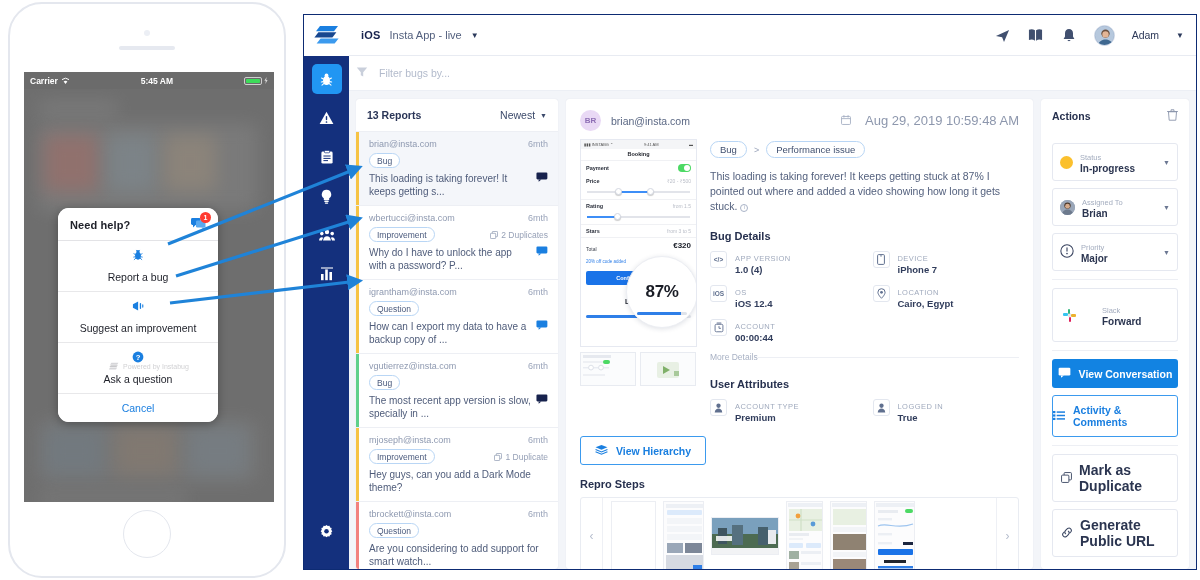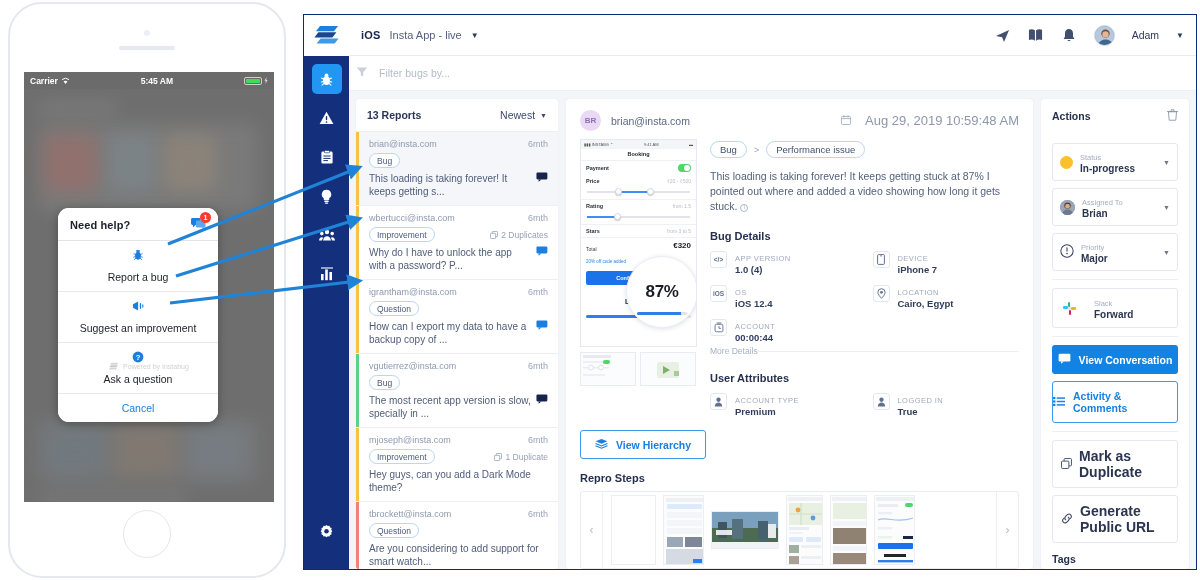--- a/index.html
+++ b/index.html
@@ -239,21 +239,21 @@
   .kv{display:flex;gap:8px;align-items:flex-start;}
   .kv-ico{
     width:17px;height:17px;border:1px solid #e3e7ef;border-radius:3px;flex-shrink:0;
     display:flex;align-items:center;justify-content:center;color:#60708f;
     font-size:6.5px;font-weight:bold;
   }
   .kv-txt{min-width:0;}
   .kv-label{font-size:7.5px;color:#a0aabd;letter-spacing:.45px;}
   .kv-value{font-size:9.5px;color:#313d5c;font-weight:bold;margin-top:1px;white-space:nowrap;overflow:hidden;text-overflow:ellipsis;}
   #more-details{
-    display:flex;align-items:center;gap:0;margin-top:3px;
+    display:flex;align-items:center;gap:0;margin-top:9px;
   }
   #more-details .md-lbl{font-size:8.5px;color:#a7b0c3;cursor:pointer;white-space:nowrap;}
   #more-details .md-line{flex:1;height:1px;background:#edeff4;}
   #view-hierarchy-btn{
     margin:13px 0 0 0;display:inline-flex;align-items:center;gap:8px;
     border:1px solid #3b9aee;border-radius:3px;padding:7px 14px;
     color:#1a7fe0;font-size:10.5px;font-weight:bold;background:#fff;cursor:pointer;
   }
   #detail-lower{padding:0 14px 10px 14px;}
   #repro-carousel{
@@ -981,21 +981,21 @@
         </span>
         <span class="sel-txt">
           <span class="act-lbl">Priority</span>
           <span class="act-val" style="display:block;">Major</span>
         </span>
         <span class="act-caret">▼</span>
       </div>
 
       <div class="divider"></div>
 
-      <div class="act-select" style="justify-content:center;gap:17px;padding:7px 9px;">
+      <div class="act-select" style="justify-content:center;gap:25px;padding:14px 9px;">
         <span class="slack-ico">
           <i style="left:1px;top:5.5px;width:5px;height:2.6px;background:#36c5f0;"></i>
           <i style="left:5.5px;top:1px;width:2.6px;height:5px;background:#2eb67d;"></i>
           <i style="left:9px;top:6.5px;width:5px;height:2.6px;background:#ecb22e;"></i>
           <i style="left:6.5px;top:9px;width:2.6px;height:5px;background:#e01e5a;"></i>
           <i style="left:5.5px;top:5.5px;width:3.8px;height:3.8px;background:#8e9aa6;opacity:.25;"></i>
         </span>
         <span class="sel-txt">
           <span class="act-lbl">Slack</span>
           <span class="act-val" style="display:block;">Forward</span>

